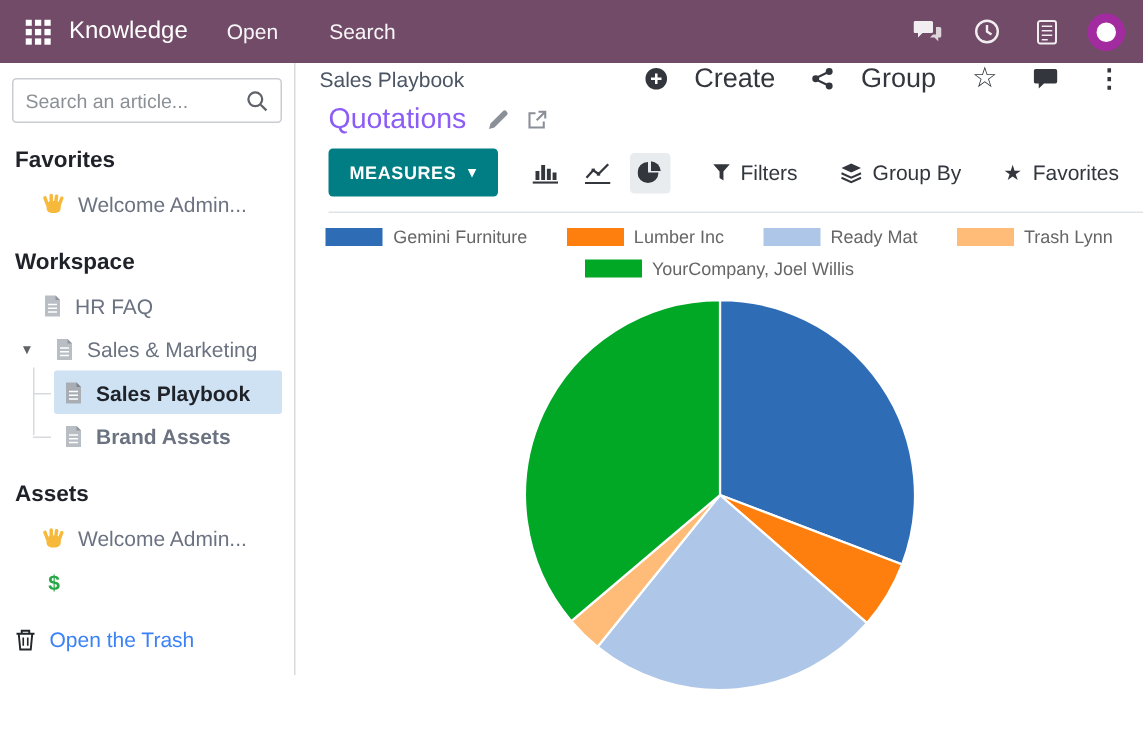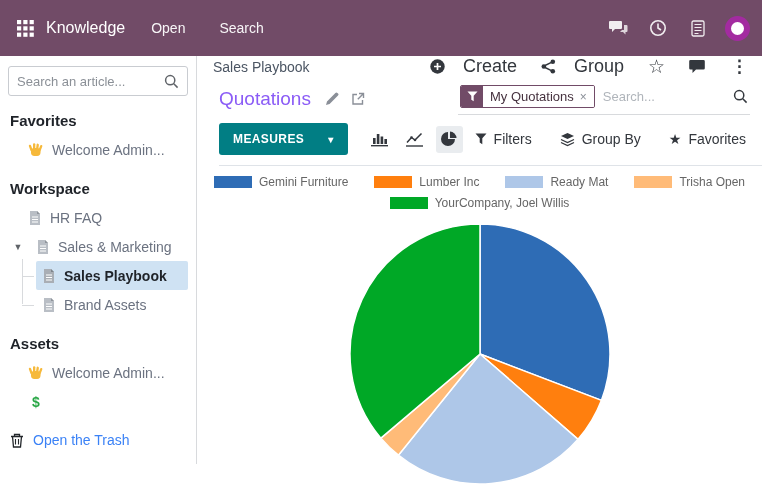--- a/index.html
+++ b/index.html
@@ -1,20 +1,20 @@
 <!DOCTYPE html>
 <html><head>
 <meta charset="utf-8">
 <style>
   * { margin:0; padding:0; box-sizing:border-box; }
   html,body { width:762px; height:490px; overflow:hidden; background:#fff;
     font-family:"Liberation Sans", sans-serif; color:#374151; }
 
   
-  .topbar { height:56px; background:#714b67; display:flex; align-items:center;
+  .topbar { height:42px; background:#714b67; display:flex; align-items:center;
     padding:0 12px; color:#fff; }
   .topbar .grid-btn { width:26px; height:26px; display:flex; align-items:center;
     justify-content:center; cursor:pointer; }
   .topbar .app-name { font-size:16px; font-weight:500; margin:0 26px 0 8px; }
   .topbar .menu { font-size:14px; margin-right:34px; opacity:.95; cursor:pointer; }
   .topbar .spacer { flex:1; }
   .tb-icon { width:30px; height:26px; display:flex; align-items:center;
     justify-content:center; margin-left:10px; cursor:pointer; opacity:.9; }
   .avatar { width:25px; height:25px; border-radius:50%; background:#fff;
     border:6px solid #a32ba0; margin-left:12px; cursor:pointer; }
@@ -34,21 +34,21 @@
   .side-row { display:flex; align-items:center; gap:8px; height:29px;
     font-size:14px; color:#6b7280; cursor:pointer; padding-left:20px; }
   .side-row.expandable { padding-left:0; }
   .caret { width:20px; text-align:center; font-size:9px; color:#5f6368; }
   .tree-children { margin-left:14px; position:relative; }
   .tree-children:before { content:""; position:absolute; left:0; top:-2px;
     bottom:15px; border-left:1px solid #d8dadd; }
   .tree-child { position:relative; padding-left:14px; }
   .tree-child:before { content:""; position:absolute; left:0; top:50%; width:12px;
     border-top:1px solid #d8dadd; }
-  .tree-child .side-row { padding-left:6px; }
+  .tree-child .side-row { padding-left:6px;font-weight:bold; }
   .side-row.selected { background:#cfe2f3; border-radius:2px; color:#1f2329;
     font-weight:700; }
   .trash-row { margin-top:auto; display:flex; align-items:center; gap:9px;
     font-size:14px; color:#3b82f6; cursor:pointer; padding:6px 2px; }
 
   
   .main { flex:1; display:flex; flex-direction:column; min-width:0; }
   .crumb-bar { height:44px; display:flex; align-items:center; padding:0 14px 0 16px; }
   .crumb-title { font-size:14px; color:#4b5563; }
   .crumb-actions { margin-left:auto; display:flex; align-items:center; gap:24px; }
@@ -71,21 +71,21 @@
     font-size:13px; color:#46323f; background:#fff; }
   .facet-x { color:#8a8f98; font-size:12px; cursor:pointer; }
   .searchbar input { border:none; outline:none; flex:1; min-width:0;
     font-size:13px; padding-left:8px; font-family:"Liberation Sans", sans-serif; }
   .searchbar input::placeholder { color:#b0b5bb; }
 
   .control-row { display:flex; align-items:center; margin:8px 0 0 22px;
     padding:0 16px 10px 0; border-bottom:1px solid #dfe3e8; }
   .measures-btn { background:#017e84; color:#fff; border:none; border-radius:3px;
     font-size:12px; font-weight:700; letter-spacing:.4px; padding:9px 14px;
-    display:flex; align-items:center; gap:24px; cursor:pointer;
+    display:flex; align-items:center; gap:8px; cursor:pointer;
     font-family:"Liberation Sans", sans-serif; }
   .chart-switch { display:flex; gap:8px; margin-left:18px; }
   .cs-btn { width:27px; height:27px; display:flex; align-items:center;
     justify-content:center; border-radius:3px; cursor:pointer; }
   .cs-btn.active { background:#e9ecef; }
   .cp-right { margin-left:auto; display:flex; align-items:center; gap:28px; }
   .cp-item { display:flex; align-items:center; gap:7px; font-size:14px;
     color:#33373d; cursor:pointer; }
   .fav-star { font-size:14px; color:#33373d; }
 
@@ -262,38 +262,20 @@
       <span class="view-title">Quotations</span>
       <span class="small-tools">
         <svg width="14" height="14" viewBox="0 0 14 14" fill="#8a8f98">
           <path d="M1,13 l1,-3.6 L10.4,1 a1.4,1.4 0 0 1 2,0 l0.6,0.6 a1.4,1.4 0 0 1 0,2 L4.6,12 z"></path>
         </svg>
         <svg width="14" height="14" viewBox="0 0 14 14" fill="none" stroke="#8a8f98" stroke-width="1.4">
           <path d="M6,2.5 H2 V12 h9.5 V8"></path>
             <path d="M8,1.5 h4.5 v4.5 M12.5,1.5 L6.8,7.2"></path>
         </svg>
       </span>
-      <div class="searchbar">
-        <span class="facet">
-          <span class="facet-ic">
-            <svg width="11" height="11" viewBox="0 0 12 12" fill="#fff">
-              <path d="M0.5,0.5 h11 L7.3,5.3 v6 L4.7,9.6 v-4.3 z"></path>
-            </svg>
-          </span>
-          <span class="facet-lbl">
-            <span>My Quotations</span>
-            <span class="facet-x">×</span>
-          </span>
-        </span>
-        <input type="text" placeholder="Search..." style="">
-        <svg width="15" height="15" viewBox="0 0 15 15" fill="none" stroke="#33373d" stroke-width="1.5">
-          <circle cx="6.2" cy="6.2" r="4.6"></circle>
-            <path d="M9.8,9.8 L13.6,13.6"></path>
-        </svg>
-      </div>
     </div>
 
     <div class="control-row">
       <button class="measures-btn">
         <span>MEASURES</span>
         <span style="font-size:10px;">▾</span>
       </button>
       <div class="chart-switch">
         <span class="cs-btn">
           <svg width="17" height="15" viewBox="0 0 17 15" fill="#33373d">
@@ -350,21 +332,21 @@
           <span class="legend-item">
             <span class="legend-swatch" style="background: rgb(255, 127, 14);"></span>
             <span>Lumber Inc</span>
           </span>
           <span class="legend-item">
             <span class="legend-swatch" style="background: rgb(174, 199, 232);"></span>
             <span>Ready Mat</span>
           </span>
           <span class="legend-item">
             <span class="legend-swatch" style="background: rgb(255, 187, 120);"></span>
-            <span>Trisha Open</span>
+            <span>Trash Lynn</span>
           </span>
         </div>
         <div class="legend-row">
           <span class="legend-item">
             <span class="legend-swatch" style="background: rgb(0, 168, 38);"></span>
             <span>YourCompany, Joel Willis</span>
           </span>
         </div>
       </div>
     <div class="pie-wrap">

